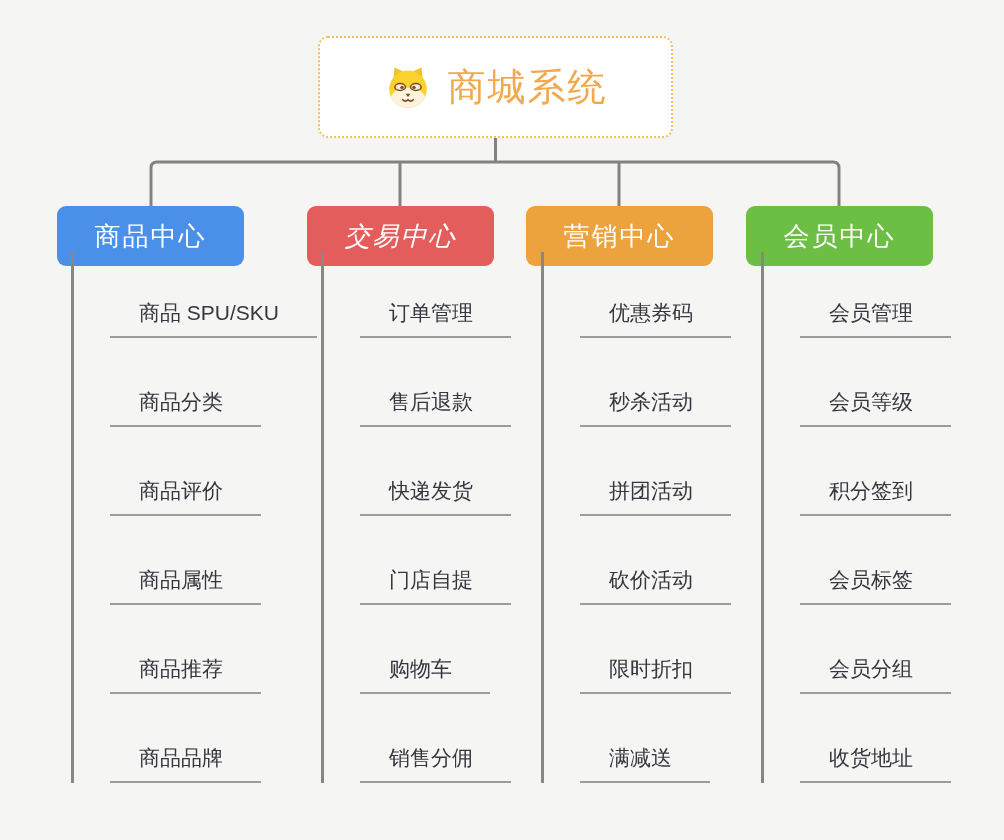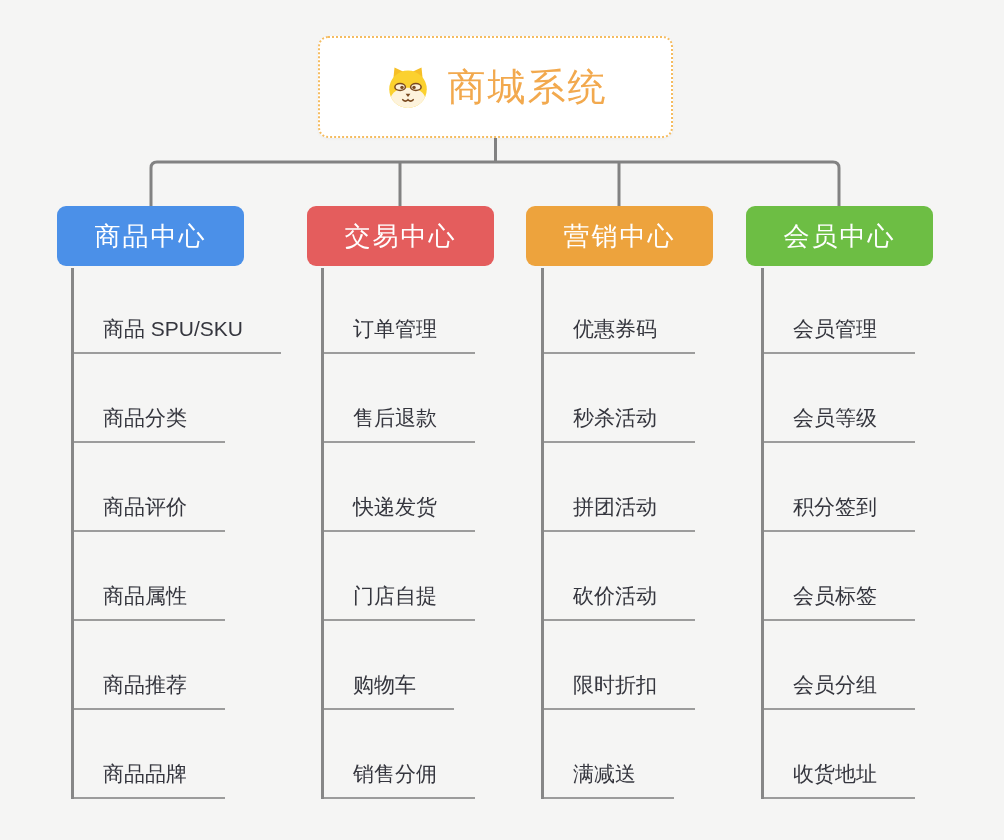--- a/index.html
+++ b/index.html
@@ -57,30 +57,31 @@
     border-radius:9px;
     display:flex;
     align-items:center;
     justify-content:center;
     color:#ffffff;
     font-size:26px;
     letter-spacing:2px;
     white-space:nowrap;
   }
   .branch-box.b1{left:57px;}
-  .branch-box.b2{left:307px;}
+  .branch-box.b2{left:307px;font-style:italic;}
   .branch-box.b3{left:526px;}
   .branch-box.b4{left:746px;}
   
   .trunk-col{
     position:absolute;
-    top:268px;
+    top:252px;
     width:230px;
     border-left:3px solid #878787;
     box-sizing:border-box;
+    padding-left:36px;
   }
   .trunk-col.c1{left:71px;}
   .trunk-col.c2{left:321px;}
   .trunk-col.c3{left:541px;}
   .trunk-col.c4{left:761px;}
   .leaf{
     height:89px;
     display:flex;
     align-items:flex-end;
   }

